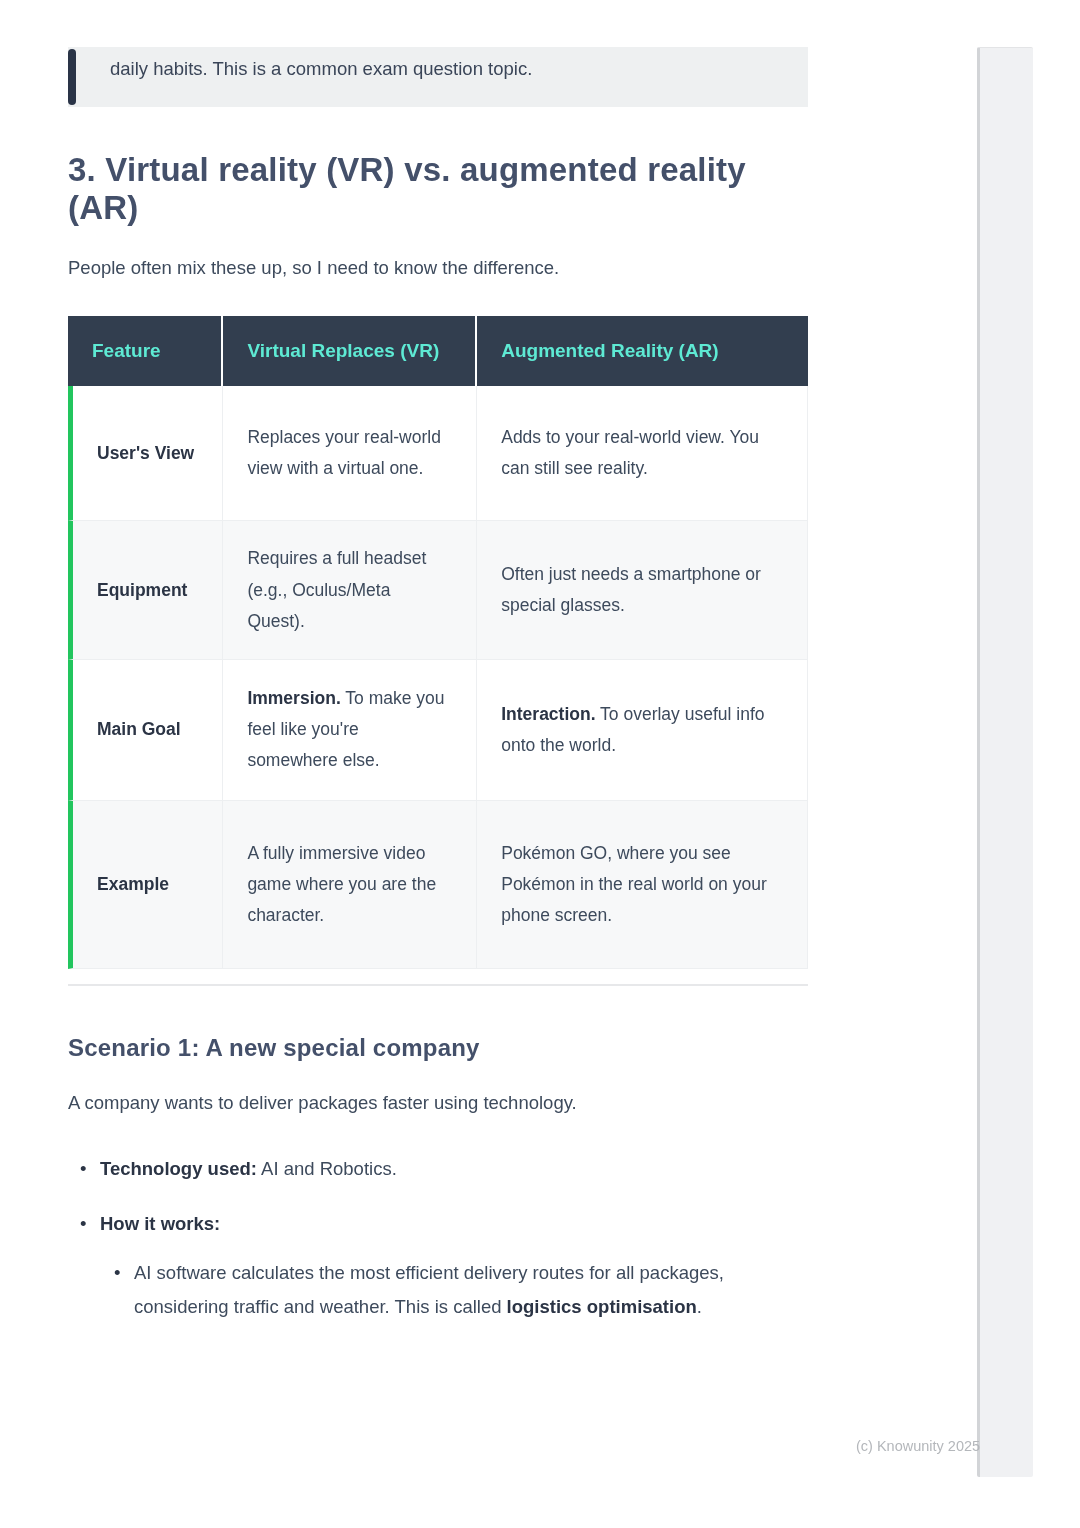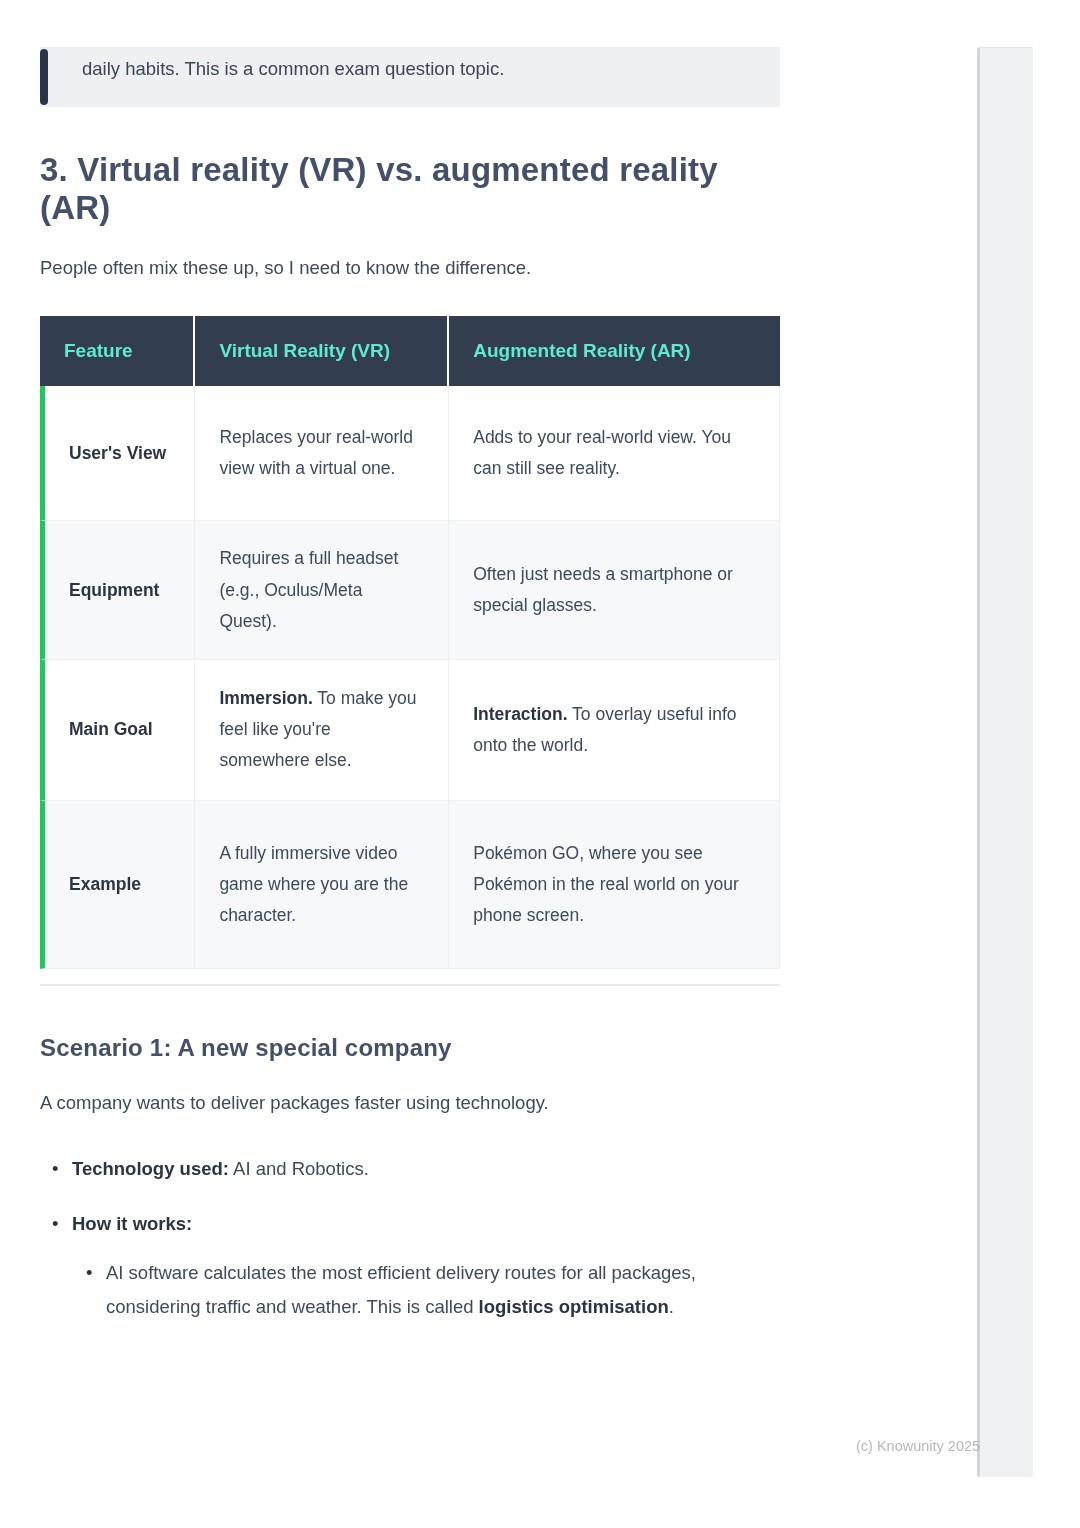--- a/index.html
+++ b/index.html
@@ -7,21 +7,21 @@
   body {
     position: relative;
     background: #ffffff;
     font-family: "Liberation Sans", "DejaVu Sans", sans-serif;
     color: #3d4a5c;
     overflow: hidden;
   }
   .content {
     position: relative;
     width: 740px;
-    margin-left: 40px;
+    margin-left: 68px;
     padding-top: 47px;
   }
   
   .quote {
     position: relative;
     background: #eef0f1;
     min-height: 58px;
     padding: 11px 24px 27px 42px;
     font-size: 18.5px;
     color: #3a4558;
@@ -174,21 +174,21 @@
 
   <table class="cmp">
     <colgroup>
         <col class="c1">
         <col class="c2">
         <col class="c3">
       </colgroup>
     <thead>
       <tr>
         <th>Feature</th>
-        <th>Virtual Reality (VR)</th>
+        <th>Virtual Replaces (VR)</th>
         <th>Augmented Reality (AR)</th>
       </tr>
     </thead>
     <tbody>
       <tr class="r1">
         <td class="feature">User's View</td>
         <td><strong></strong><span>Replaces your real-world view with a virtual one.</span></td>
         <td><strong></strong><span>Adds to your real-world view. You can still see reality.</span></td>
       </tr>
       <tr class="r2 alt">

